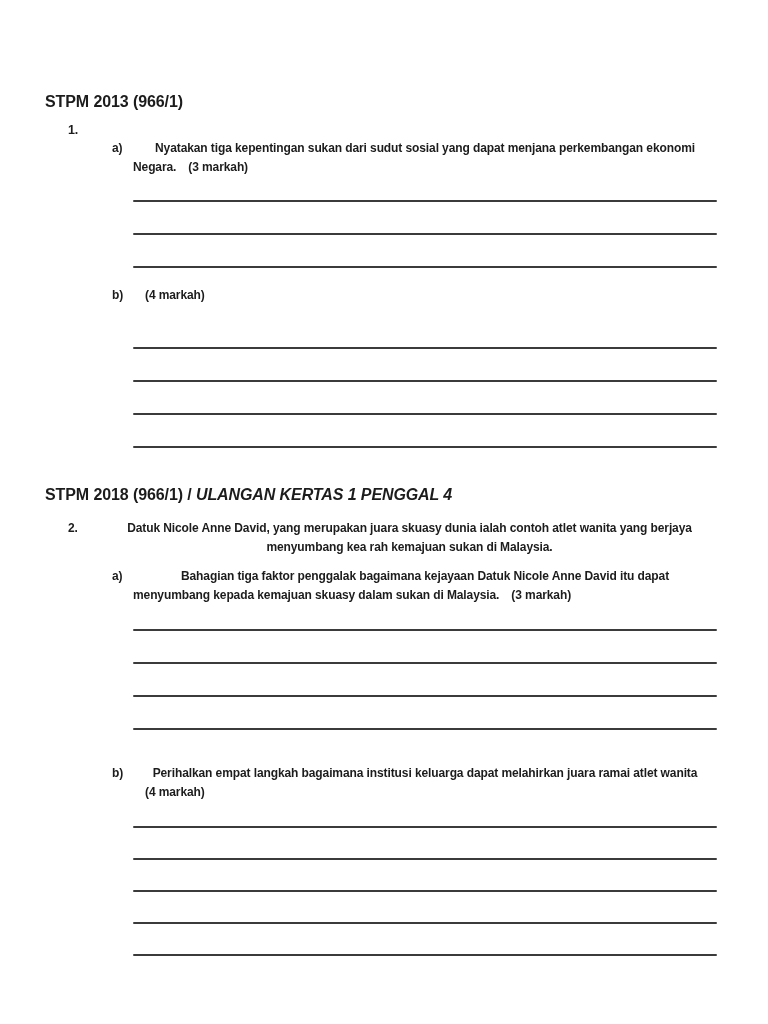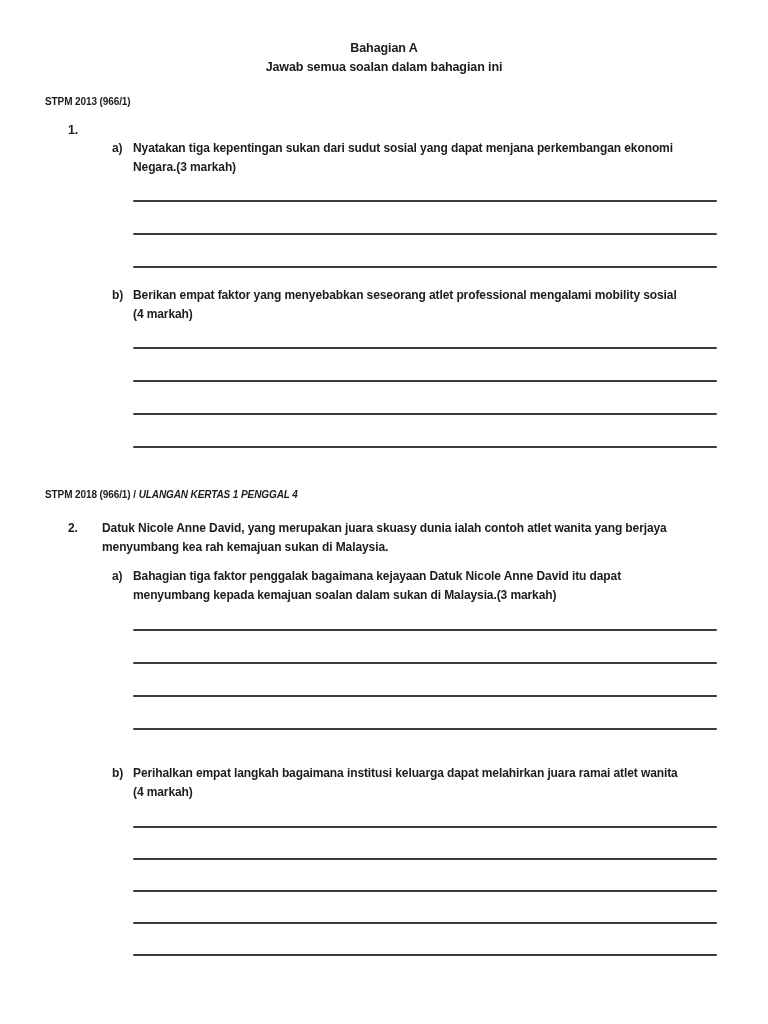--- a/index.html
+++ b/index.html
@@ -20,21 +20,21 @@
     letter-spacing: -0.1px;
     line-height: 19px;
   }
   .doc-header {
     position: absolute; top: 39px; left: 0;
     width: 768px; text-align: center;
     font-size: 12.5px;
   }
   .exam-heading {
     position: absolute; left: 45px;
-    font-size: 10px;
+    font-size: 16px;
     white-space: nowrap;
   }
   .heading-1 { top: 92px; }
   .heading-2 { top: 485px; }
   .italic { font-style: italic; }
   .q-number {
     position: absolute; left: 68px;
     font-size: 12.5px;
   }
   .num-1 { top: 121px; }
@@ -49,26 +49,26 @@
   .question {
     position: absolute; left: 112px;
     width: 605px;
   }
   .q-1a { top: 139px; }
   .q-1b { top: 286px; }
   .q-2a { top: 567px; }
   .q-2b { top: 764px; }
   .q-marker { position: absolute; left: 0; top: 0; }
   .q-text { margin-left: 21px; }
-  .q-line { white-space: nowrap; }
+  .q-line { white-space: nowrap; text-align: center; }
   .q-line-last {
     display: flex;
     white-space: nowrap;
   }
-  .marks { }
+  .marks { margin-left: 12px; }
   .answer-lines {
     position: absolute; left: 133px;
     width: 584px;
     display: flex;
     flex-direction: column;
   }
   .lines-1a { top: 200px; gap: 31px; }
   .lines-1b { top: 347px; gap: 31px; }
   .lines-2a { top: 629px; gap: 31px; }
   .lines-2b { top: 826px; gap: 30px; }
@@ -76,24 +76,20 @@
     height: 2px;
     background: #3b3b3b;
     border-radius: 1px;
   }
 </style>
 </head>
 <body>
 
 <div class="page">
 
-  <div class="doc-header">
-    <div>Bahagian A</div>
-    <div>Jawab semua soalan dalam bahagian ini</div>
-  </div>
 
   <div class="exam-heading heading-1">STPM 2013 (966/1)</div>
 
   <div class="q-number num-1">1.</div>
 
   <div class="question q-1a">
     <span class="q-marker">a)</span>
     <div class="q-text">
       <div class="q-line">Nyatakan tiga kepentingan sukan dari sudut sosial yang dapat menjana perkembangan ekonomi</div>
       <div class="q-line-last">
@@ -105,21 +101,20 @@
 
   <div class="answer-lines lines-1a">
       <div class="answer-line"></div>
       <div class="answer-line"></div>
       <div class="answer-line"></div>
     </div>
 
   <div class="question q-1b">
     <span class="q-marker">b)</span>
     <div class="q-text">
-      <div class="q-line">Berikan empat faktor yang menyebabkan seseorang atlet professional mengalami mobility sosial</div>
       <div class="q-line-last">
         <span class="marks">(4 markah)</span>
       </div>
     </div>
   </div>
 
   <div class="answer-lines lines-1b">
       <div class="answer-line"></div>
       <div class="answer-line"></div>
       <div class="answer-line"></div>
@@ -137,21 +132,21 @@
       <div class="q-line">Datuk Nicole Anne David, yang merupakan juara skuasy dunia ialah contoh atlet wanita yang berjaya</div>
       <div class="q-line">menyumbang kea rah kemajuan sukan di Malaysia.</div>
     </div>
   </div>
 
   <div class="question q-2a">
     <span class="q-marker">a)</span>
     <div class="q-text">
       <div class="q-line">Bahagian tiga faktor penggalak bagaimana kejayaan Datuk Nicole Anne David itu dapat</div>
       <div class="q-line-last">
-        <span>menyumbang kepada kemajuan soalan dalam sukan di Malaysia.</span>
+        <span>menyumbang kepada kemajuan skuasy dalam sukan di Malaysia.</span>
         <span class="marks">(3 markah)</span>
       </div>
     </div>
   </div>
 
   <div class="answer-lines lines-2a">
       <div class="answer-line"></div>
       <div class="answer-line"></div>
       <div class="answer-line"></div>
       <div class="answer-line"></div>

